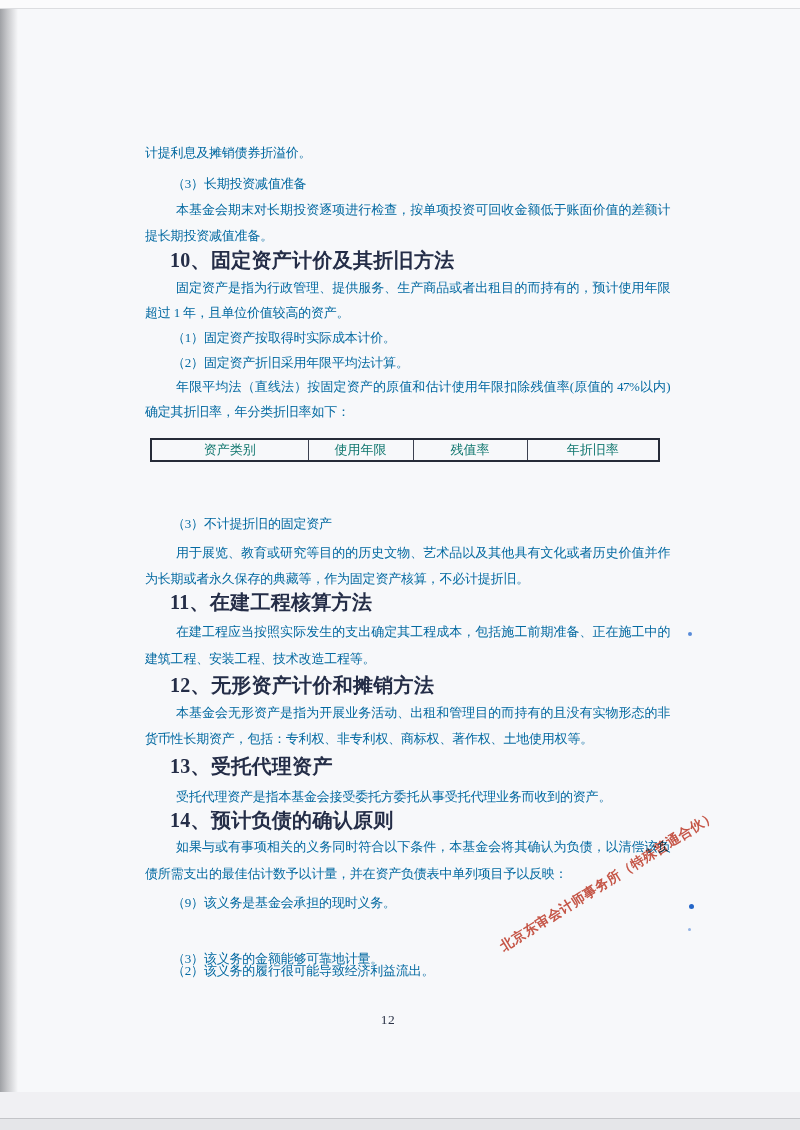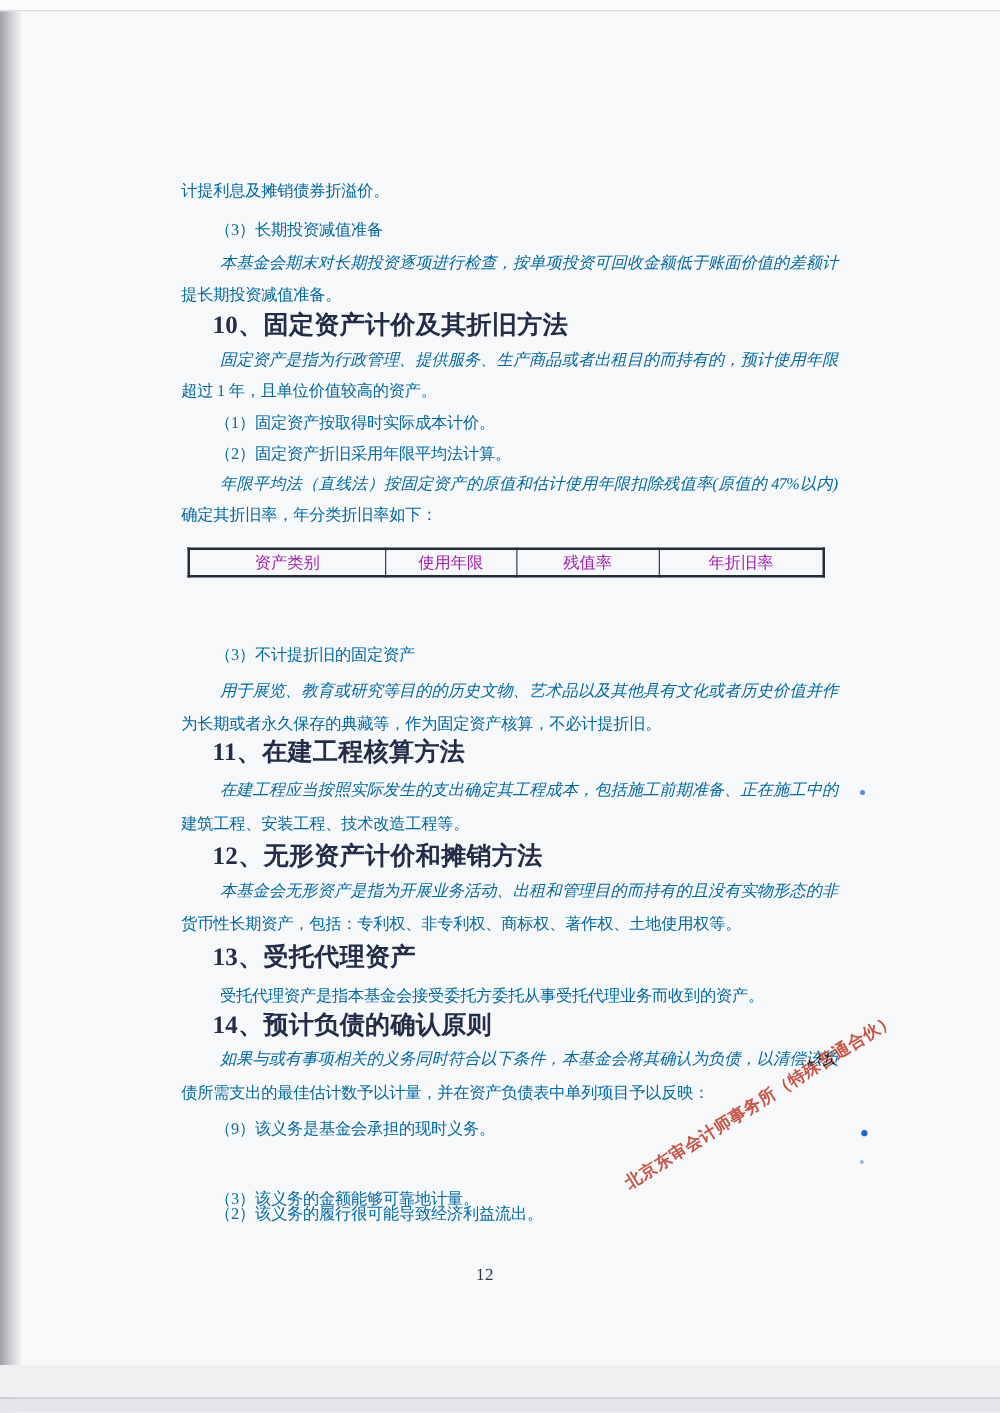--- a/index.html
+++ b/index.html
@@ -27,26 +27,26 @@
   }
   
   .ln{
     position:absolute;left:145px;
     font-size:13px;letter-spacing:-0.2px;line-height:19px;
     color:#0369a1;white-space:nowrap;
   }
   .ind{left:176px;}
   .lst{left:172px;}
   .hd{left:170px;font-weight:bold;font-size:20px;letter-spacing:0.3px;color:#242d47;}
-  .fill{width:494px;letter-spacing:-0.55px;text-align:justify;text-align-last:justify;font-style:italic;}
+  .fill{width:494px;letter-spacing:-0.55px;text-align:justify;text-align-last:justify;}
   
   table.dep{
     position:absolute;left:150px;top:438px;width:508px;
     border-collapse:collapse;table-layout:fixed;
-    font-size:13px;color:#a21caf;
+    font-size:13px;color:#0f766e;
     border:2px solid #262b38;
   }
   table.dep th,table.dep td{
     padding:0;margin:0;font-weight:normal;text-align:center;
     border-left:1px solid #3c4150;border-right:1px solid #3c4150;
     overflow:hidden;
   }
   table.dep thead th{height:20px;border-bottom:1px solid #6b6e78;}
   table.dep tbody td{height:24px;border-bottom:1px solid #6b6e78;}
   table.dep tbody tr:last-child td{border-bottom:none;}

